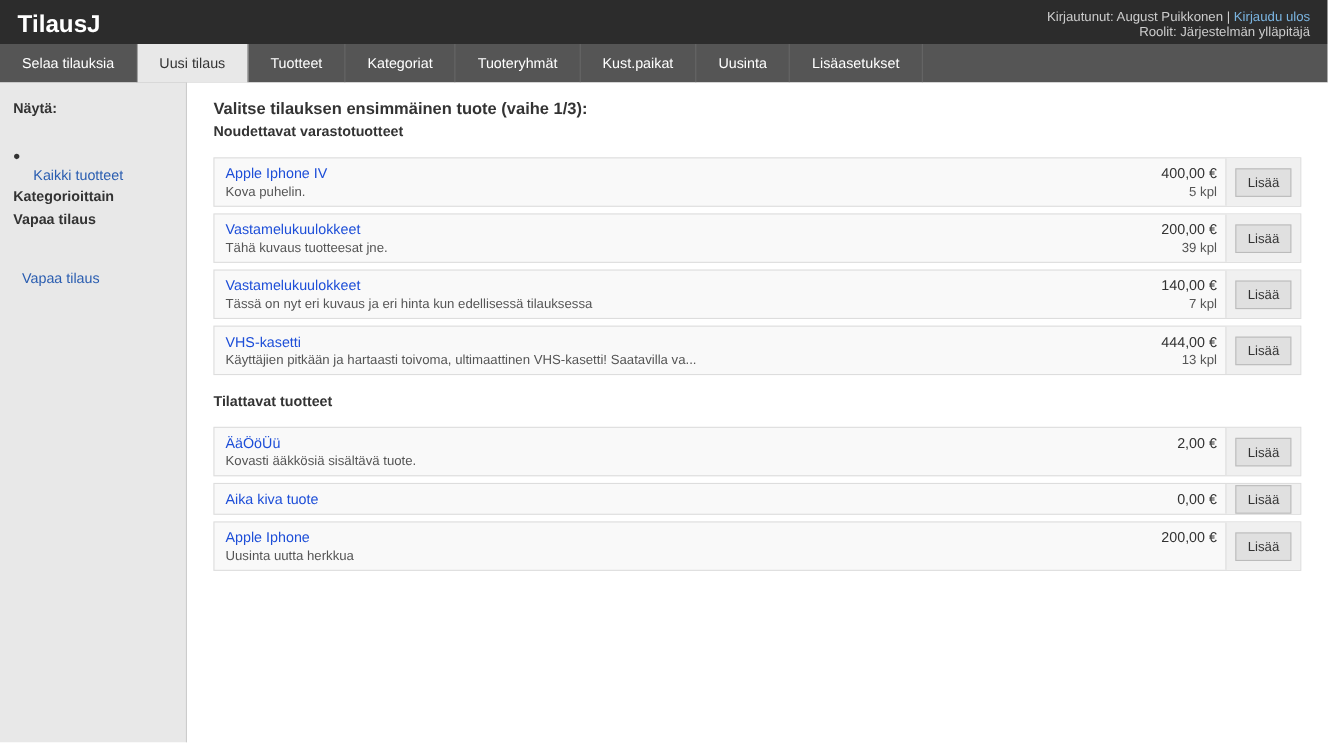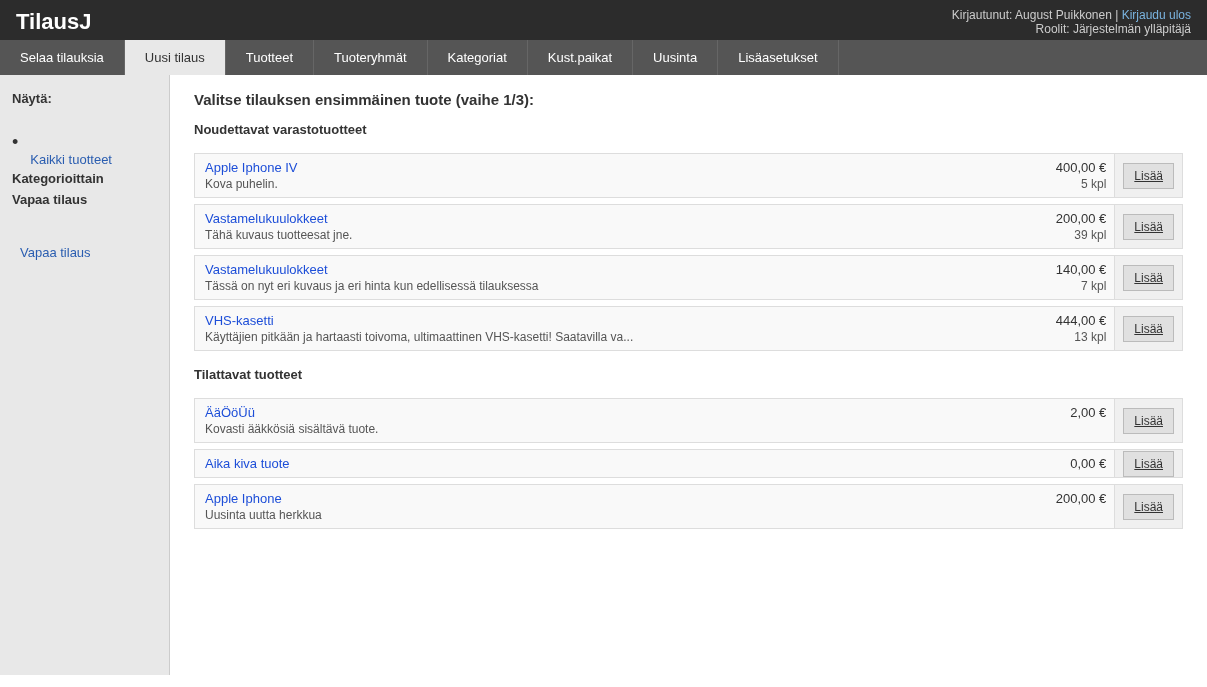--- a/index.html
+++ b/index.html
@@ -82,21 +82,21 @@
 
     
     #main {
       flex: 1;
       padding: 16px 24px;
       background: #fff;
     }
     #main h1 {
       font-size: 15px;
       font-weight: bold;
-      margin-bottom: 14px;
+      margin-bottom: 4px;
       color: #333;
     }
     .section-title {
       font-size: 13px;
       font-weight: bold;
       margin-bottom: 8px;
       color: #333;
     }
 
     
@@ -148,21 +148,20 @@
       border-left: 1px solid #ddd;
     }
     .add-btn {
       background: #e0e0e0;
       border: 1px solid #bbb;
       padding: 5px 10px;
       cursor: pointer;
       font-size: 12px;
       color: #333;
       white-space: nowrap;
-      text-decoration: underline;
     }
 
     .section-gap { margin-bottom: 16px; }
   </style>
 </head>
 <body>
 
 <div id="header">
   <div id="logo">TilausJ</div>
   <div id="user-info">
@@ -170,22 +169,22 @@
       <span>Kirjautunut: August Puikkonen | </span><a href="#">Kirjaudu ulos</a>
     </div>
     <div>Roolit: Järjestelmän ylläpitäjä</div>
   </div>
 </div>
 
 <nav id="nav">
     <a class="nav-item" href="#">Selaa tilauksia</a>
     <a class="nav-item active" href="#">Uusi tilaus</a>
     <a class="nav-item" href="#">Tuotteet</a>
+    <a class="nav-item" href="#">Kategoriat</a>
     <a class="nav-item" href="#">Tuoteryhmät</a>
-    <a class="nav-item" href="#">Kategoriat</a>
     <a class="nav-item" href="#">Kust.paikat</a>
     <a class="nav-item" href="#">Uusinta</a>
     <a class="nav-item" href="#">Lisäasetukset</a>
   </nav>
 
 <div id="layout">
 
   <div id="sidebar">
     <div class="sidebar-section-title">Näytä:</div>
     <div class="bullet-item">

